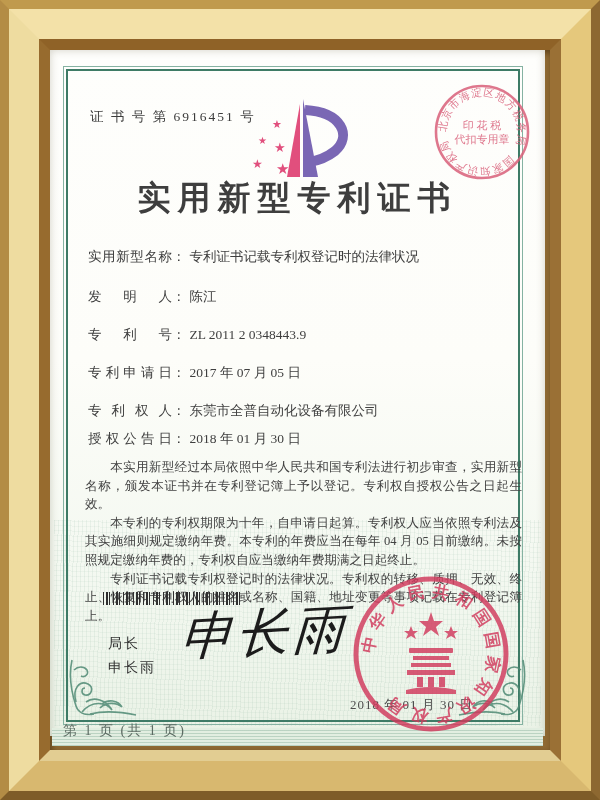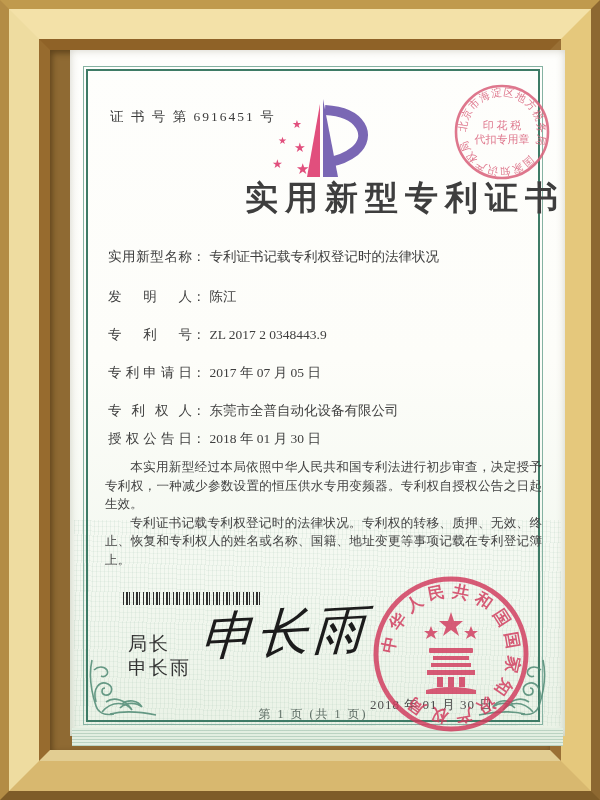--- a/index.html
+++ b/index.html
@@ -9,57 +9,57 @@
   .frame1{position:absolute;inset:0;border:9px solid;
     border-color:#c09a4d #8d6831 #7e5c28 #b38c45;box-sizing:border-box;}
   .frame2{position:absolute;inset:9px;border:30px solid;
     border-color:#f3e1a8 #e5c87c #d8b86f #eedca0;box-sizing:border-box;}
   .frame3{position:absolute;inset:39px;border:11px solid;
     border-color:#8f6227 #9a7035 #e2cd92 #976b2e;box-sizing:border-box;
     box-shadow:inset 2px 3px 6px rgba(55,35,8,.55);}
   
   .paper{position:absolute;left:50px;top:50px;width:495px;height:686px;
     background:linear-gradient(180deg,#fefefc 0%,#fdfdf9 45%,#f3f8f0 78%,#eaf2e6 100%);
-    box-shadow:inset 0 0 8px rgba(80,70,40,.25);margin-left:20px;}
+    box-shadow:inset 0 0 8px rgba(80,70,40,.25);}
   .guilloche{position:absolute;left:4px;top:470px;width:487px;height:206px;
     background:
       repeating-linear-gradient(92deg,rgba(110,160,135,.10) 0 1px,transparent 1px 4px),
       repeating-linear-gradient(2deg,rgba(110,160,135,.07) 0 1px,transparent 1px 5px);}
   .bottom-band{position:absolute;left:2px;top:678px;width:491px;height:18px;
     background:#e2eee1;
     background-image:repeating-linear-gradient(0deg,rgba(85,140,115,.28) 0 1px,transparent 1px 3px);}
   .border-rect{position:absolute;left:13px;top:16px;width:460px;height:659px;
     border:1px solid #85b2a2;box-sizing:border-box;}
   .border-rect-inner{position:absolute;inset:2px;border:2px solid #3e7b66;}
   
   .cert-no{position:absolute;left:40px;top:58px;font-size:13.5px;color:#3c3c3c;letter-spacing:2px;}
   .logo{position:absolute;left:200px;top:44px;}
   .tax-seal{position:absolute;left:382px;top:32px;opacity:.85;}
-  .title{position:absolute;left:0;top:126px;width:495px;text-align:right;
+  .title{position:absolute;left:0;top:126px;width:495px;text-align:center;
     font-size:33px;color:#3e3e3e;letter-spacing:7px;font-weight:600;}
   .fields{position:absolute;left:38px;top:198px;width:430px;}
   .field{position:absolute;left:0;font-size:13.5px;color:#3f3f3f;white-space:nowrap;}
   .flabel{display:inline-block;width:84px;text-align:justify;text-align-last:justify;}
   .fcolon{margin-right:4px;}
   .f0{top:0;} .f1{top:40px;font-family:Liberation Mono, monospace;} .f2{top:78px;} .f3{top:116px;} .f4{top:154px;} .f5{top:182px;}
   .paras{position:absolute;left:35px;top:408px;width:437px;font-size:12.6px;
     line-height:18.6px;color:#424242;text-align:justify;}
   .paras p{margin:0;text-indent:2em;}
   .barcode{position:absolute;left:53px;top:542px;width:140px;height:13px;
     background:repeating-linear-gradient(90deg,#2f2f2f 0 1px,transparent 1px 3px,
       #2f2f2f 3px 5px,transparent 5px 6px,#2f2f2f 6px 7px,transparent 7px 10px);}
-  .officer{position:absolute;left:58px;top:582px;font-size:19px;color:#333;line-height:24px;letter-spacing:2px;}
+  .officer{position:absolute;left:58px;top:582px;font-size:14px;color:#333;line-height:24px;letter-spacing:2px;}
   .signature{position:absolute;left:130px;top:548px;width:190px;height:95px;
     font-size:52px;color:#1c1c1c;font-style:italic;transform:rotate(-3deg) skewX(-6deg);
     letter-spacing:4px;white-space:nowrap;}
   .office-seal{position:absolute;left:301px;top:524px;opacity:.82;}
   .seal-date{position:absolute;left:300px;top:646px;width:170px;font-size:13px;
     color:#4c4c4c;letter-spacing:1px;white-space:nowrap;}
-  .page-footer{position:absolute;left:13px;top:656px;width:460px;text-align:center;
-    font-size:12px;color:#5c6b63;letter-spacing:2px;}
+  .page-footer{position:absolute;left:13px;top:672px;width:460px;text-align:left;
+    font-size:14px;color:#5c6b63;letter-spacing:2px;}
   .flourish{position:absolute;opacity:.85;}
   .flourish.bl{left:16px;top:606px;}
   .flourish.br{right:16px;top:606px;transform:scaleX(-1);}
 </style>
 </head>
 <body>
 
 <div class="scene">
   <div class="frame1"></div>
   <div class="frame2"></div>
@@ -116,28 +116,29 @@
       </text>
       <text x="50" y="47" text-anchor="middle" font-size="11" fill="#d9607a">印 花 税</text>
       <text x="50" y="61" text-anchor="middle" font-size="11" fill="#d9607a">代扣专用章</text>
     </svg>
 
     <div class="title">实用新型专利证书</div>
 
     <div class="fields">
       <div class="field f0"><span class="flabel">实用新型名称</span><span class="fcolon">：</span><span>专利证书记载专利权登记时的法律状况</span></div>
       <div class="field f1"><span class="flabel">发明人</span><span class="fcolon">：</span><span>陈江</span></div>
-      <div class="field f2"><span class="flabel">专利号</span><span class="fcolon">：</span><span>ZL 2017 2 0348443.9</span></div>
+      <div class="field f2"><span class="flabel">专利号</span><span class="fcolon">：</span><span>ZL 2011 2 0348443.9</span></div>
       <div class="field f3"><span class="flabel">专利申请日</span><span class="fcolon">：</span><span>2017 年 07 月 05 日</span></div>
       <div class="field f4"><span class="flabel">专利权人</span><span class="fcolon">：</span><span>东莞市全普自动化设备有限公司</span></div>
       <div class="field f5"><span class="flabel">授权公告日</span><span class="fcolon">：</span><span>2018 年 01 月 30 日</span></div>
     </div>
 
     <div class="paras">
-      <p>本实用新型经过本局依照中华人民共和国专利法进行初步审查，决定授予专利权，一种减少参数设置的恒压供水专用变频器。专利权自授权公告之日起生效。</p>
+      <p>本实用新型经过本局依照中华人民共和国专利法进行初步审查，实用新型名称，颁发本证书并在专利登记簿上予以登记。专利权自授权公告之日起生效。</p>
+      <p>本专利的专利权期限为十年，自申请日起算。专利权人应当依照专利法及其实施细则规定缴纳年费。本专利的年费应当在每年 04 月 05 日前缴纳。未按照规定缴纳年费的，专利权自应当缴纳年费期满之日起终止。</p>
       <p>专利证书记载专利权登记时的法律状况。专利权的转移、质押、无效、终止、恢复和专利权人的姓名或名称、国籍、地址变更等事项记载在专利登记簿上。</p>
     </div>
 
     <div class="barcode"></div>
 
     <div class="officer">
       <div>局长</div>
       <div>申长雨</div>
     </div>
 

